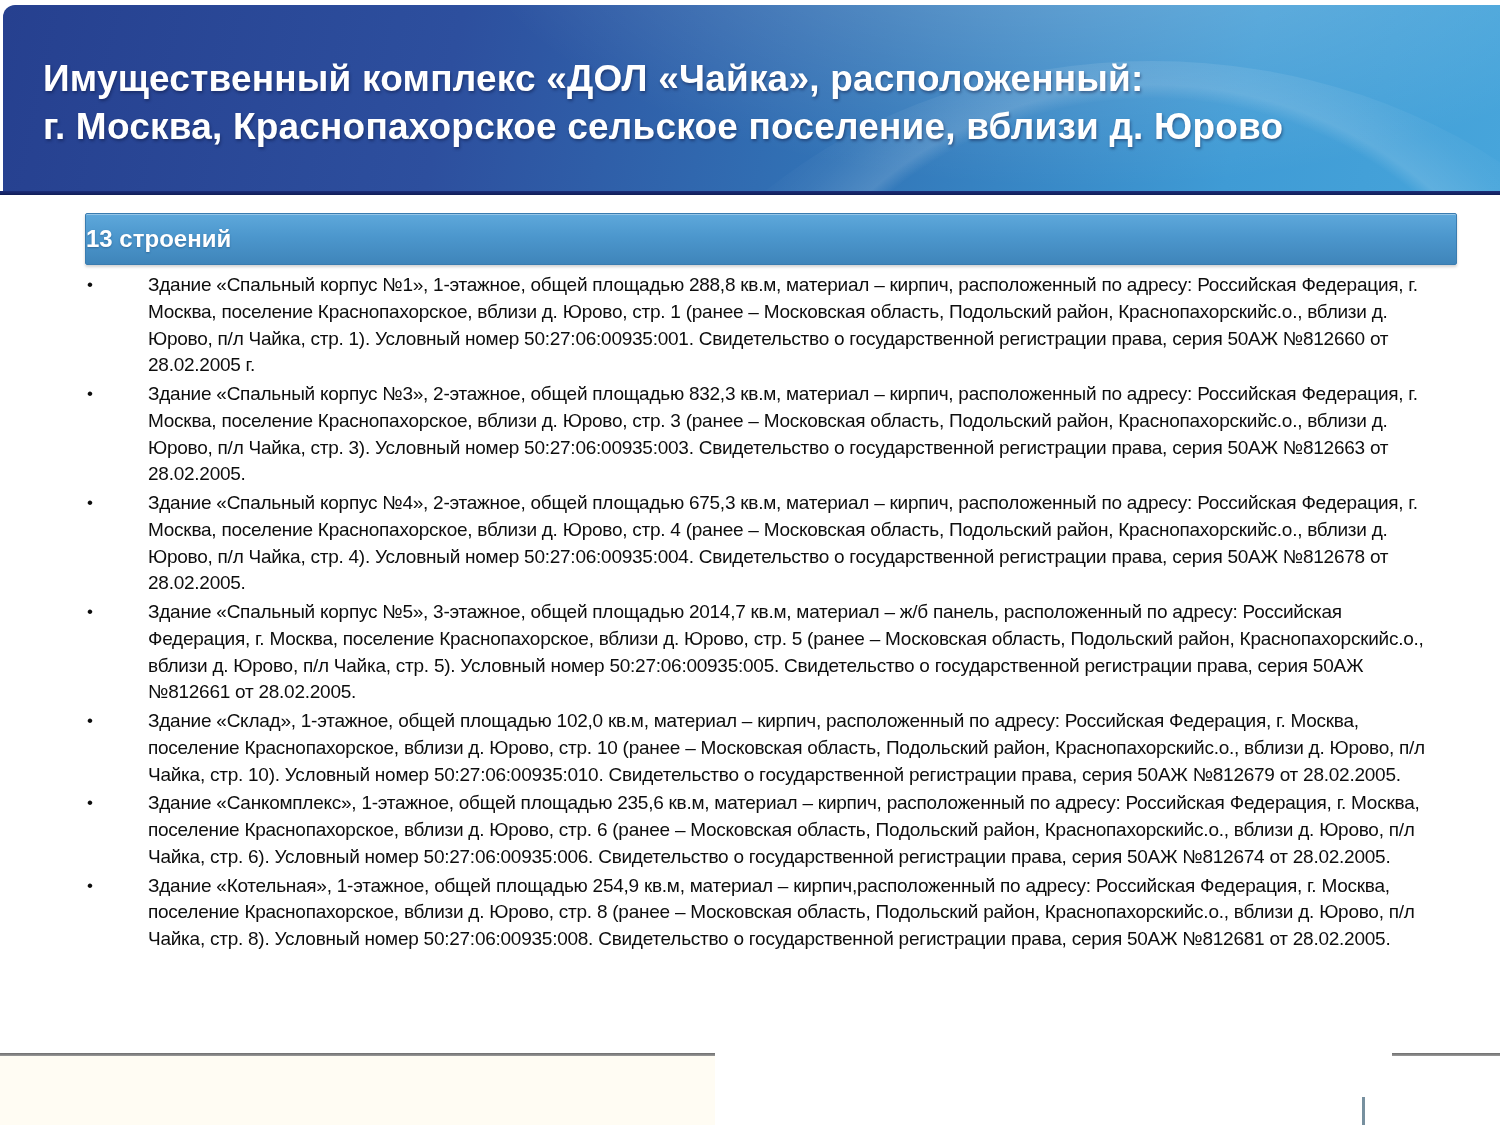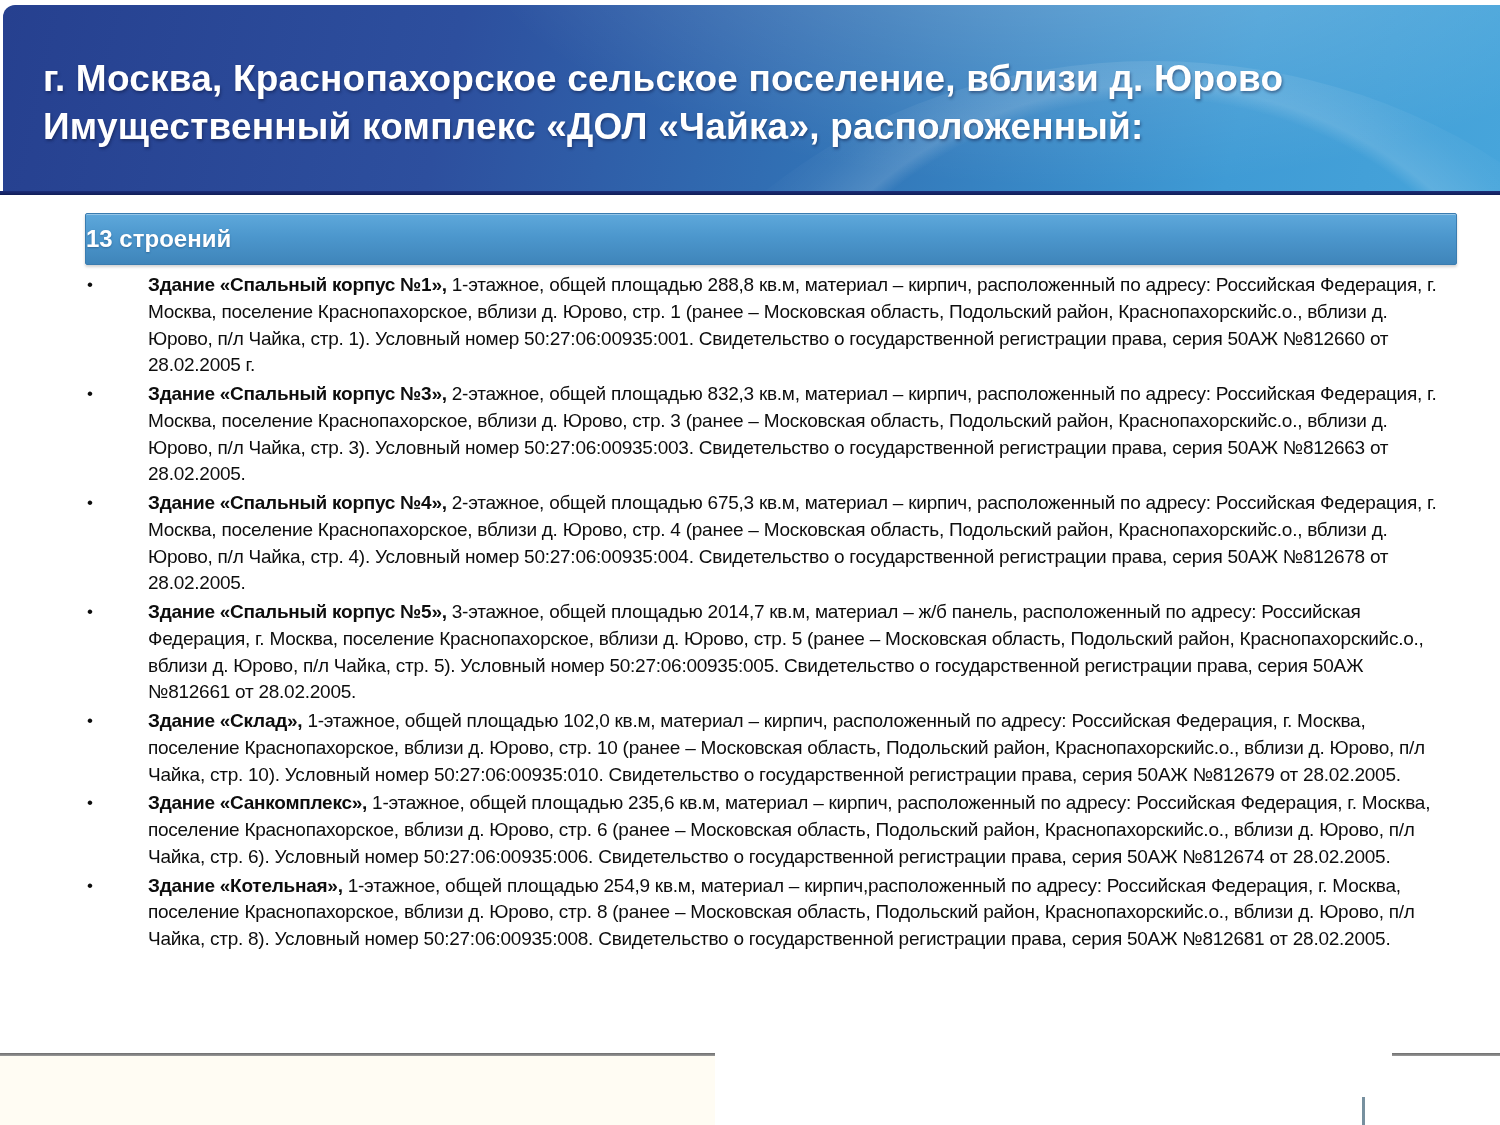--- a/index.html
+++ b/index.html
@@ -85,21 +85,21 @@
   .building-list li {
     position: relative;
     padding-left: 63px;
     margin-bottom: 2px;
   }
   .building-list li .bullet {
     position: absolute;
     left: 2px; top: 0;
     font-size: 17px;
   }
-  .building-list .b { font-weight: bold; }
+  .building-list .b { font-weight: normal; }
 
   
   .bottom-line-left {
     position: absolute;
     top: 1053px; left: 0; width: 715px; height: 3px;
     background: linear-gradient(#6d6d6d, #9b9b9b);
   }
   .bottom-line-right {
     position: absolute;
     top: 1053px; left: 1392px; right: 0; height: 3px;
@@ -120,22 +120,22 @@
     top: 1097px; left: 1362px;
     width: 3px; height: 28px;
     background: #77909f;
   }
 </style>
 </head>
 <body>
 
 <div class="header">
   <div class="title">
+    <div>Имущественный комплекс «ДОЛ «Чайка», расположенный:</div>
     <div>г. Москва, Краснопахорское сельское поселение, вблизи д. Юрово</div>
-    <div>Имущественный комплекс «ДОЛ «Чайка», расположенный:</div>
   </div>
 </div>
 <div class="header-rule"></div>
 
 <div class="banner">
   <span class="banner-label">13 строений</span>
 </div>
 
 <ul class="building-list">
   <li>

